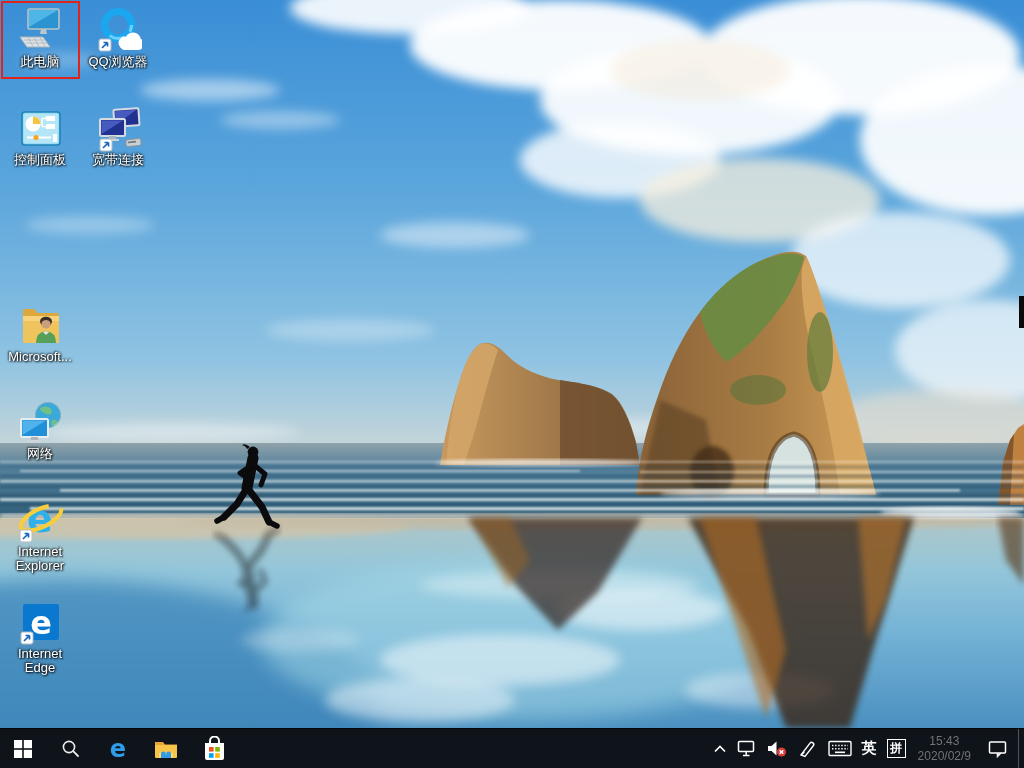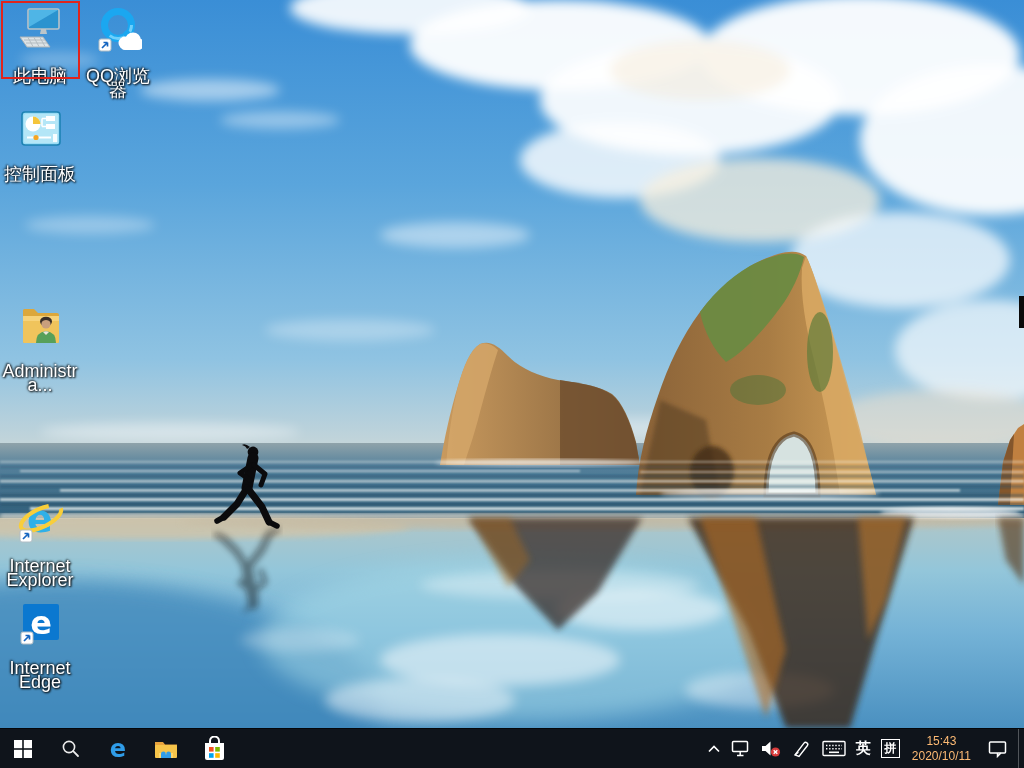--- a/index.html
+++ b/index.html
@@ -12,42 +12,42 @@
   html,body{width:1024px;height:768px;overflow:hidden;background:#000;
     font-family:"Liberation Sans","DejaVu Sans",sans-serif;}
   .screen{position:relative;width:1024px;height:768px;overflow:hidden}
   .desktop{position:absolute;left:0;top:0;width:1024px;height:728px;overflow:hidden}
   .desktop svg.wallpaper{position:absolute;left:0;top:0}
   .edge-artifact{position:absolute;right:0;top:296px;width:5px;height:32px;background:#0a0a0a}
 
   
   .dicon{position:absolute;width:76px;text-align:center;cursor:default}
   .dicon-art{height:50px;display:flex;align-items:flex-end;justify-content:center}
-  .dicon-label{margin-top:15px;font-size:18px;line-height:14px;color:var(--label-text);
+  .dicon-label{margin-top:1px;font-size:13px;line-height:14px;color:var(--label-text);
     text-shadow:1px 1px 2px rgba(0,0,0,.95),-1px -1px 2px rgba(0,0,0,.55),0 0 3px rgba(0,0,0,.9);
     word-wrap:break-word}
   .sel-box{position:absolute;left:1px;top:1px;width:79px;height:78px;
     border:2px solid var(--highlight-red);pointer-events:none}
 
   
   .taskbar{position:absolute;left:0;bottom:0;width:1024px;height:40px;
     background:var(--taskbar-bg);display:flex;align-items:stretch;border-top:1px solid #05070a}
   .tb-left{display:flex;align-items:stretch}
   .tb-btn{width:48px;border:none;background:transparent;display:flex;align-items:center;
     justify-content:center;cursor:pointer;padding:0}
   .tb-btn:first-child{width:46px}
   .tb-right{margin-left:auto;display:flex;align-items:stretch}
   .tray-btn{border:none;background:transparent;color:#fff;display:flex;align-items:center;
     justify-content:center;cursor:pointer;padding:0 5px;min-width:24px}
   .tray-lang{font-size:15px;font-weight:bold;color:#fff}
   .tray-ime{font-size:12px;font-weight:bold;color:#fff;border:1.5px solid #fff;
     width:19px;height:19px;display:flex;align-items:center;justify-content:center;align-self:center;
     margin:0 5px}
   .tray-clock{display:flex;flex-direction:column;align-items:center;justify-content:center;
-    color:#fdba74;font-size:12px;line-height:15px;padding:0 7px;border:none;background:transparent;cursor:pointer}
+    color:#737373;font-size:12px;line-height:15px;padding:0 7px;border:none;background:transparent;cursor:pointer}
   .show-desktop{width:6px;border-left:1px solid rgba(255,255,255,.28);cursor:pointer}
 </style>
 </head>
 <body>
 
 <div class="screen">
   <div class="desktop">
 
     <svg class="wallpaper" width="1024" height="728" viewBox="0 0 1024 728">
       <defs>
@@ -265,38 +265,76 @@
           </g>
           <g>
             <rect x="5" y="33" width="12" height="12" rx="2" fill="#fff" stroke="#b0bcc4"></rect>
             <path d="M8,42 L13.5,36.5 M13.5,36.5 h-4 M13.5,36.5 v4" stroke="#1565c0" stroke-width="1.7" fill="none"></path>
           </g>
         </svg>
       </div>
       <div class="dicon-label">QQ浏览器</div>
     </div>
 
+    <div class="dicon" style="left:80px;top:102px">
+      <div class="dicon-art">
+        <svg width="48" height="48" viewBox="0 0 48 48">
+          <g transform="rotate(-4 32 14)">
+            <rect x="20" y="5" width="25" height="17" rx="1.5" fill="#21318f" stroke="#d5dbe0" stroke-width="2"></rect>
+            <polygon points="21.5,6.5 43,6.5 21.5,20" fill="#4a5fc4" opacity=".9"></polygon>
+          </g>
+          <rect x="6" y="15" width="25" height="17" rx="1.5" fill="#21318f" stroke="#d5dbe0" stroke-width="2"></rect>
+          <polygon points="7.5,16.5 29,16.5 7.5,30" fill="#4a5fc4" opacity=".9"></polygon>
+          <rect x="15" y="32" width="7" height="3" fill="#aab4ba"></rect>
+          <rect x="12" y="35" width="13" height="2" fill="#cfd6da"></rect>
+          <g transform="rotate(-6 40 39)">
+            <rect x="32" y="35" width="15" height="7" rx="2" fill="#c8ced2" stroke="#8c969c"></rect>
+            <rect x="34" y="37" width="8" height="1.6" fill="#6a747a"></rect>
+          </g>
+          <g>
+            <rect x="6" y="35" width="12" height="12" rx="2" fill="#fff" stroke="#b0bcc4"></rect>
+            <path d="M9,44 L14.5,38.5 M14.5,38.5 h-4 M14.5,38.5 v4" stroke="#1565c0" stroke-width="1.7" fill="none"></path>
+          </g>
+        </svg>
+      </div>
+      <div class="dicon-label">宽带连接</div>
+    </div>
 
 
     <div class="dicon" style="left:2px;top:299px">
       <div class="dicon-art">
         <svg width="48" height="48" viewBox="0 0 48 48">
           <path d="M7,14 L7,9.5 Q7,8 8.5,8 L18,8 L22,12 L41,12 Q43,12 43,14 L43,40 Q43,42 41,42 L9,42 Q7,42 7,40 Z" fill="#dca73c"></path>
           <rect x="7" y="15" width="36" height="27" rx="1.5" fill="#f0c45c"></rect>
           <rect x="7" y="15" width="36" height="5" fill="#f7d57e" opacity=".9"></rect>
           <ellipse cx="30" cy="20.5" rx="6" ry="4.8" fill="#3a2f28"></ellipse>
           <circle cx="30" cy="23" r="4.6" fill="#c99f7d"></circle>
           <path d="M25,21 q5,-4 10,0 l0,-2 q-5,-4 -10,0 Z" fill="#3a2f28"></path>
           <path d="M20,42 Q20,31 30,30 Q40,31 40,42 Z" fill="#57a05a"></path>
           <path d="M27,31 l3,3 3,-3 q-3,-1.4 -6,0 Z" fill="#e9e4da"></path>
         </svg>
       </div>
-      <div class="dicon-label">Administra...</div>
-    </div>
-
+      <div class="dicon-label">Microsoft...</div>
+    </div>
+
+    <div class="dicon" style="left:2px;top:396px">
+      <div class="dicon-art">
+        <svg width="48" height="48" viewBox="0 0 48 48">
+          <circle cx="32" cy="17" r="12.5" fill="#3aa8d8" stroke="#26789e" stroke-width="1"></circle>
+          <path d="M24,10 q6,-3 10,0 q3,3 1,6 q-4,2 -7,-1 q-4,-2 -4,-5 Z" fill="#7cc47a" opacity=".85"></path>
+          <path d="M36,22 q4,-1 6,2 q-1,4 -5,4 q-3,-2 -1,-6 Z" fill="#7cc47a" opacity=".8"></path>
+          <ellipse cx="32" cy="17" rx="12.5" ry="12.5" fill="none" stroke="#bee3f2" stroke-width="1" opacity=".6"></ellipse>
+          <rect x="5" y="21" width="27" height="18" rx="1.5" fill="#1f8fd8" stroke="#e8eef0" stroke-width="2"></rect>
+          <polygon points="6.5,22.5 30,22.5 6.5,37" fill="#54b6ec" opacity=".9"></polygon>
+          <rect x="15" y="39" width="7" height="3" fill="#aab4ba"></rect>
+          <rect x="11" y="42" width="15" height="2.4" fill="#cfd6da"></rect>
+        </svg>
+      </div>
+      <div class="dicon-label">网络</div>
+    </div>
 
     <div class="dicon" style="left:2px;top:494px">
       <div class="dicon-art">
         <svg width="48" height="48" viewBox="0 0 48 48">
           <text x="24" y="36" font-family="DejaVu Sans, sans-serif" font-size="38" font-weight="bold" fill="#2fb0e8" text-anchor="middle">e</text>
           <ellipse cx="25" cy="22" rx="22" ry="9" fill="none" stroke="#f8ce3a" stroke-width="4" transform="rotate(-26 25 22)" stroke-dasharray="88 50"></ellipse>
           <g>
             <rect x="4" y="34" width="12" height="12" rx="2" fill="#fff" stroke="#b0bcc4"></rect>
             <path d="M7,43 L12.5,37.5 M12.5,37.5 h-4 M12.5,37.5 v4" stroke="#1565c0" stroke-width="1.7" fill="none"></path>
           </g>
@@ -394,21 +432,21 @@
           <rect x="1" y="1.5" width="22" height="14" rx="1" fill="none" stroke="#fff" stroke-width="1.4"></rect>
           <line x1="4" y1="5.5" x2="20" y2="5.5" stroke="#fff" stroke-width="1.4" stroke-dasharray="1.4 1.7"></line>
           <line x1="4" y1="8.8" x2="20" y2="8.8" stroke="#fff" stroke-width="1.4" stroke-dasharray="1.4 1.7"></line>
           <line x1="7" y1="12.3" x2="17" y2="12.3" stroke="#fff" stroke-width="1.6"></line>
         </svg>
       </button>
       <button class="tray-btn tray-lang">英</button>
       <div class="tray-ime">拼</div>
       <button class="tray-clock">
         <div>15:43</div>
-        <div>2020/10/11</div>
+        <div>2020/02/9</div>
       </button>
       <button class="tray-btn" style="min-width:40px">
         <svg width="20" height="18" viewBox="0 0 20 18">
           <rect x="1.5" y="2" width="16" height="11" rx="1" fill="none" stroke="#fff" stroke-width="1.5"></rect>
           <path d="M9.5,13 v3.4 l3.4,-3.4" fill="none" stroke="#fff" stroke-width="1.5"></path>
         </svg>
       </button>
       <div class="show-desktop"></div>
     </div>
   </div>

